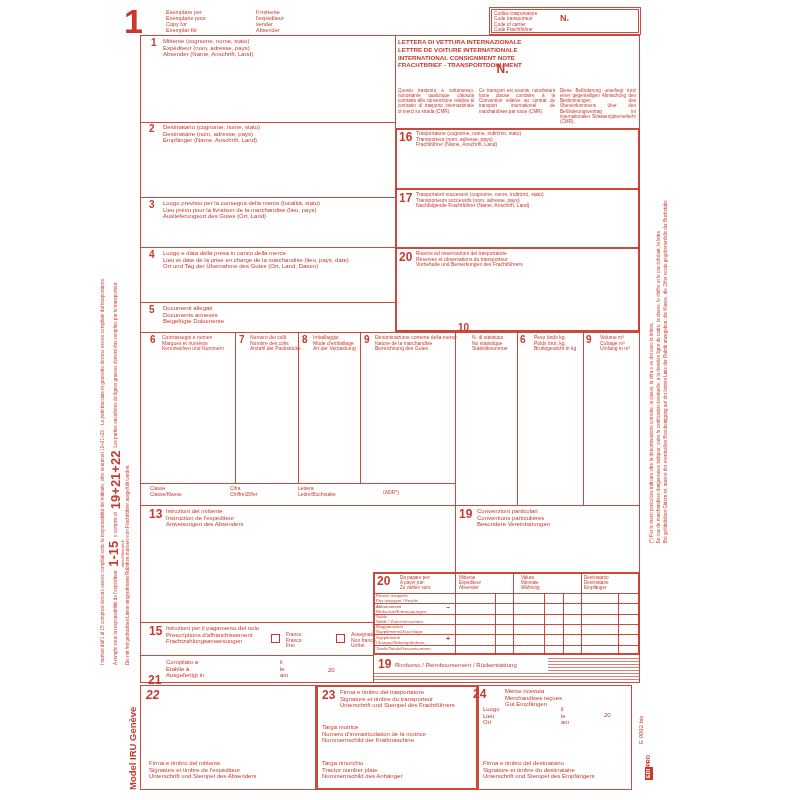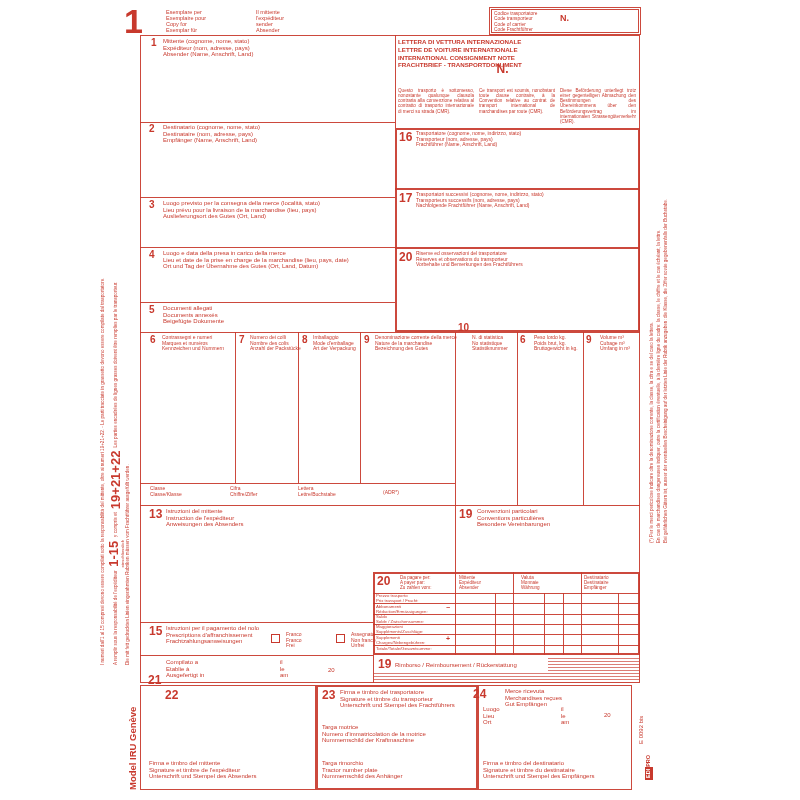--- a/index.html
+++ b/index.html
@@ -255,21 +255,21 @@
 
   <div class="stripes" style="left:374px;top:656px;width:265px;height:26px;"></div>
   <div class="abs" style="left:374px;top:656px;width:174px;height:17px;background:#fff;"></div>
   <div class="num bignum" style="left:378px;top:658px;">19</div>
   <div class="lbl" style="left:395px;top:662px;">Rimborso / Reimboursement / Rückerstattung</div>
 
   <div class="box" style="left:140px;top:685px;width:176px;height:105px;"></div>
   <div class="box boldbox" style="left:316px;top:685px;width:162px;height:105px;"></div>
   <div class="box" style="left:478px;top:685px;width:154px;height:105px;"></div>
 
-  <div class="num bignum" style="left:165px;top:689px;">22</div>
+  <div class="num bignum" style="left:146px;top:689px;font-style:italic;">22</div>
   <div class="lbl" style="left:149px;top:760px;">Firma e timbro del mittente
 Signature et timbre de l'expéditeur
 Unterschrift und Stempel des Absenders</div>
 
   <div class="num bignum" style="left:322px;top:689px;">23</div>
   <div class="lbl" style="left:340px;top:689px;">Firma e timbro del trasportatore
 Signature et timbre du transporteur
 Unterschrift und Stempel des Frachtführers</div>
   <div class="lbl" style="left:322px;top:724px;">Targa motrice
 Numero d'immatricolation de la motrice

